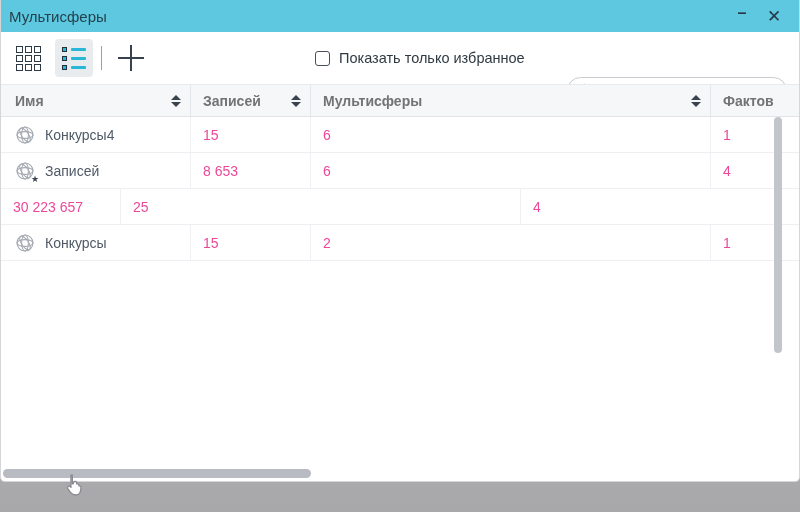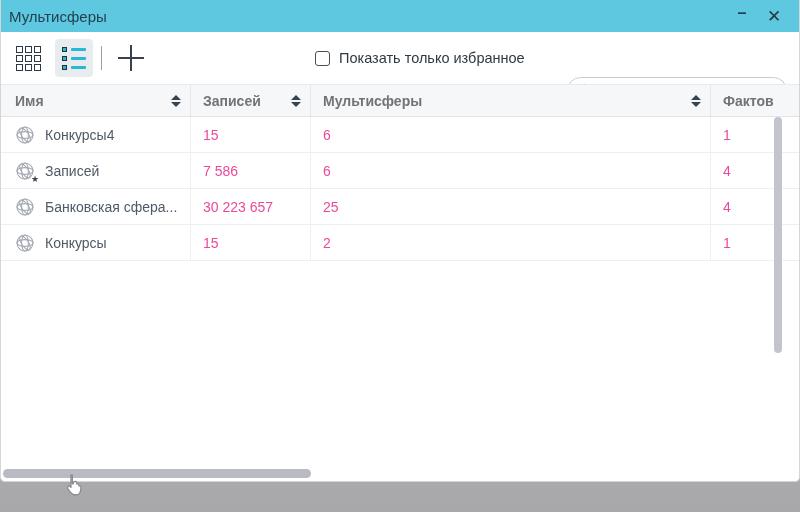--- a/index.html
+++ b/index.html
@@ -197,38 +197,26 @@
           <svg width="20" height="20" viewBox="0 0 20 20" fill="none" stroke="#a6abb3" stroke-width="1.1">
             <circle cx="10" cy="10" r="8"></circle>
               <ellipse cx="10" cy="10" rx="8" ry="3.4"></ellipse>
             <ellipse cx="10" cy="10" rx="3.4" ry="8"></ellipse>
             <ellipse cx="10" cy="10" rx="8" ry="3.4" transform="rotate(55 10 10)"></ellipse>
           </svg>
           <span class="star-badge">★</span>
         </span>
         <span>Записей</span>
       </div>
-      <div class="td col-rec">7 586</div>
+      <div class="td col-rec">8 653</div>
       <div class="td col-dim">6</div>
       <div class="td col-fact">4</div>
     </div>
 
     <div class="trow">
-      <div class="td name col-name">
-        <span class="sphere-wrap">
-          <svg width="20" height="20" viewBox="0 0 20 20" fill="none" stroke="#a6abb3" stroke-width="1.1">
-            <circle cx="10" cy="10" r="8"></circle>
-              <ellipse cx="10" cy="10" rx="8" ry="3.4"></ellipse>
-            <ellipse cx="10" cy="10" rx="3.4" ry="8"></ellipse>
-            <ellipse cx="10" cy="10" rx="8" ry="3.4" transform="rotate(55 10 10)"></ellipse>
-          </svg>
-          
-        </span>
-        <span>Банковская сфера...</span>
-      </div>
       <div class="td col-rec">30 223 657</div>
       <div class="td col-dim">25</div>
       <div class="td col-fact">4</div>
     </div>
 
     <div class="trow">
       <div class="td name col-name">
         <span class="sphere-wrap">
           <svg width="20" height="20" viewBox="0 0 20 20" fill="none" stroke="#a6abb3" stroke-width="1.1">
             <circle cx="10" cy="10" r="8"></circle>

